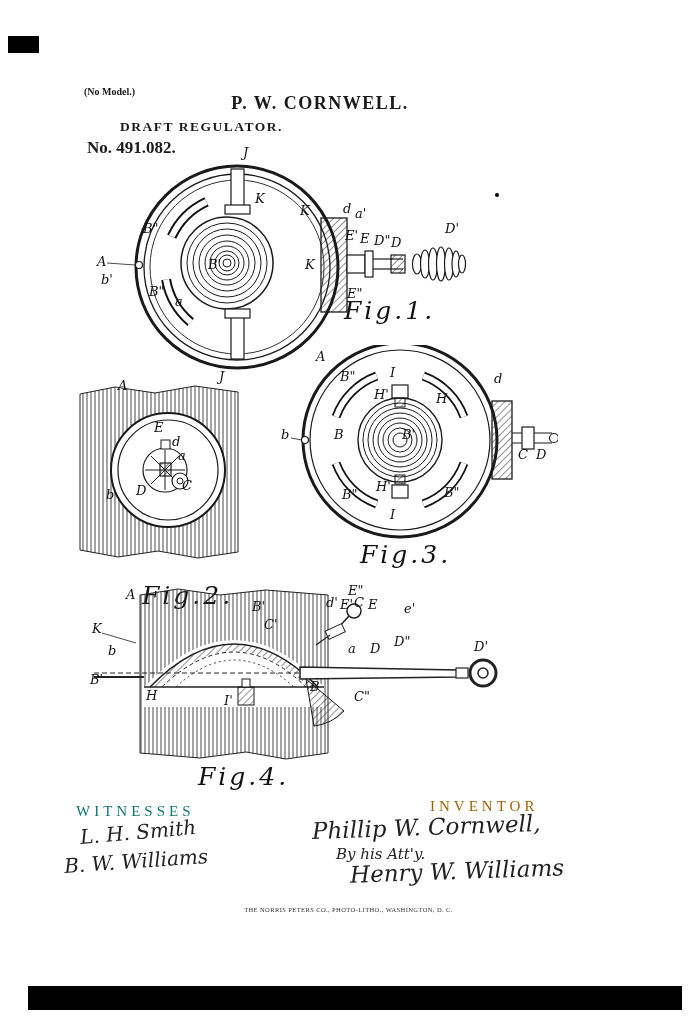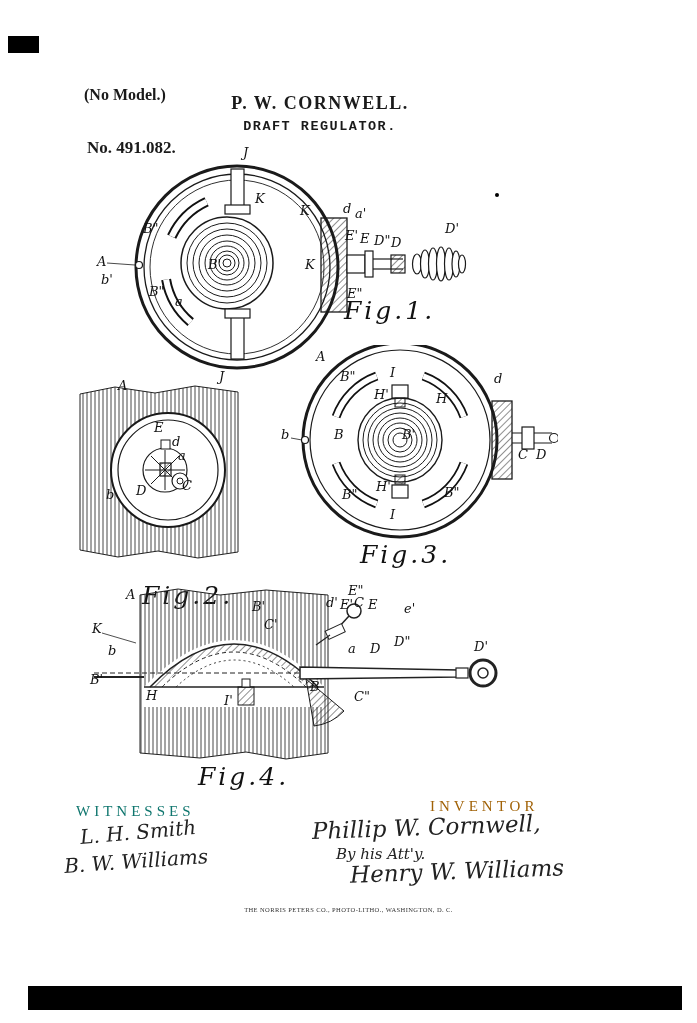--- a/index.html
+++ b/index.html
@@ -1,22 +1,22 @@
 <!DOCTYPE html>
 <html><head>
 <meta charset="utf-8">
 <style>
   html,body{margin:0;padding:0;background:#d8d8d8;}
   .page{position:relative;width:697px;height:1023px;background:#ffffff;overflow:hidden;
         font-family:"Liberation Serif",serif;color:#1a1a1a;}
   .abs{position:absolute;}
   
-  .no-model{left:84px;top:86px;font-weight:bold;font-size:16px;}
+  .no-model{left:84px;top:86px;font-weight:bold;font-size:10px;}
   .author{left:120px;top:93px;width:400px;text-align:center;font-weight:bold;font-size:18px;letter-spacing:1.5px;}
-  .doc-title{left:120px;top:119px;width:400px;text-align:center;font-weight:bold;font-size:13.5px;letter-spacing:1.5px;font-family:Liberation Mono, monospace;}
+  .doc-title{left:120px;top:119px;width:400px;text-align:left;font-weight:bold;font-size:13.5px;letter-spacing:1.5px;}
   .patent-number{left:87px;top:138px;font-weight:bold;font-size:17px;text-align:right;}
   .patent-date{left:355px;top:138px;font-weight:bold;font-size:17px;}
   
   .fig-caption{font-family:"DejaVu Serif",serif;font-style:italic;font-size:25px;letter-spacing:3px;color:#111;}
   .cap1{left:344px;top:296px;}
   .cap2{left:142px;top:581px;}
   .cap3{left:360px;top:540px;}
   .cap4{left:198px;top:762px;}
   
   svg text{font-family:"DejaVu Serif",serif;font-style:italic;font-size:13px;fill:#111;}

